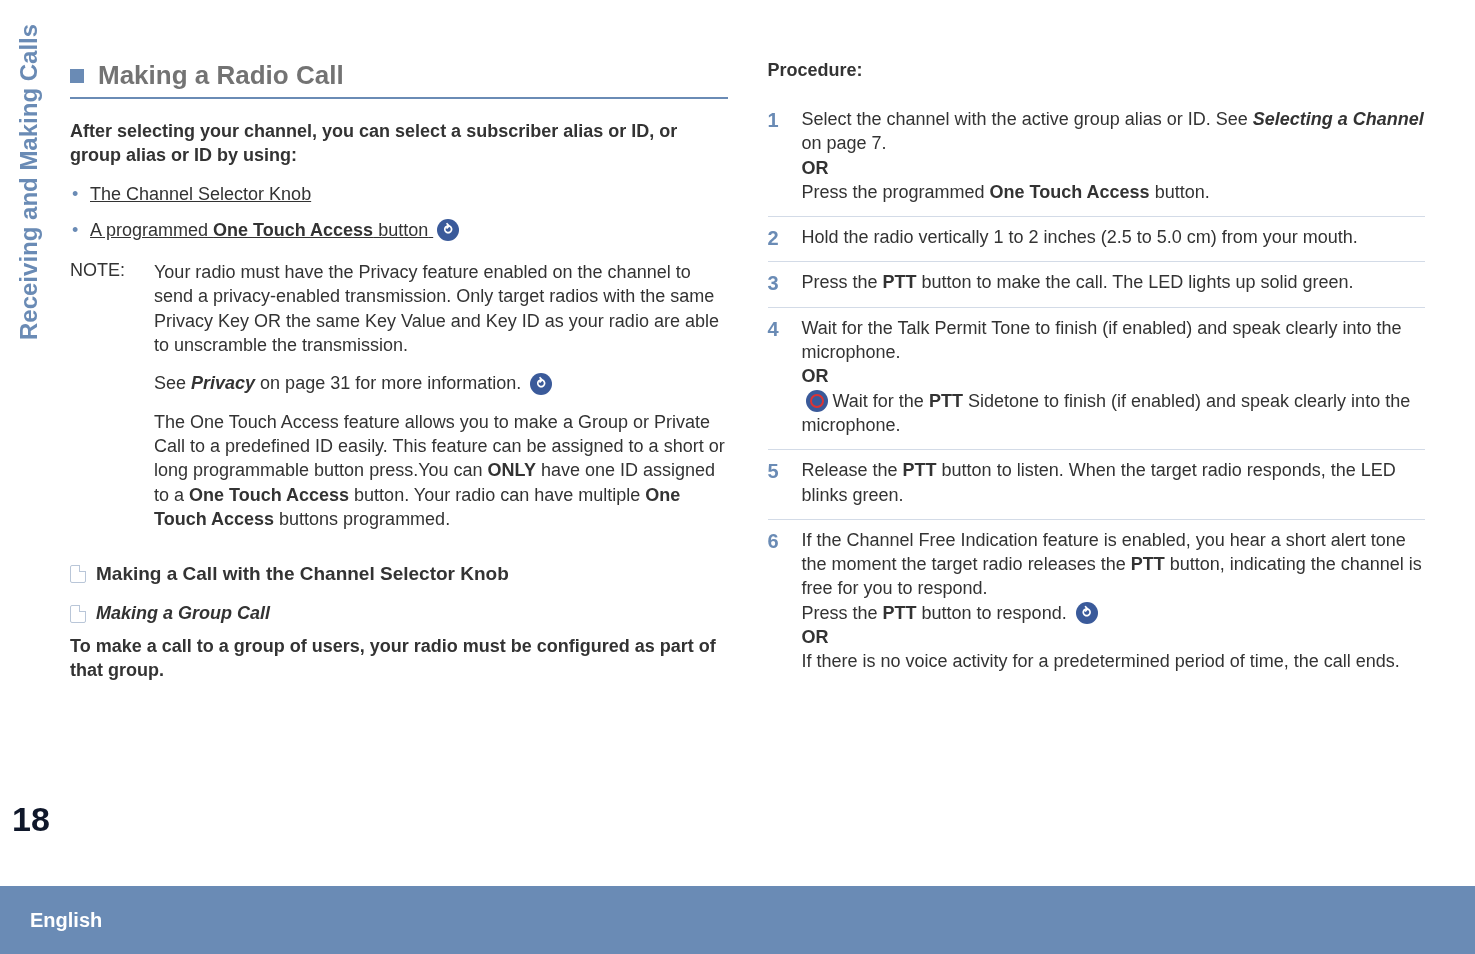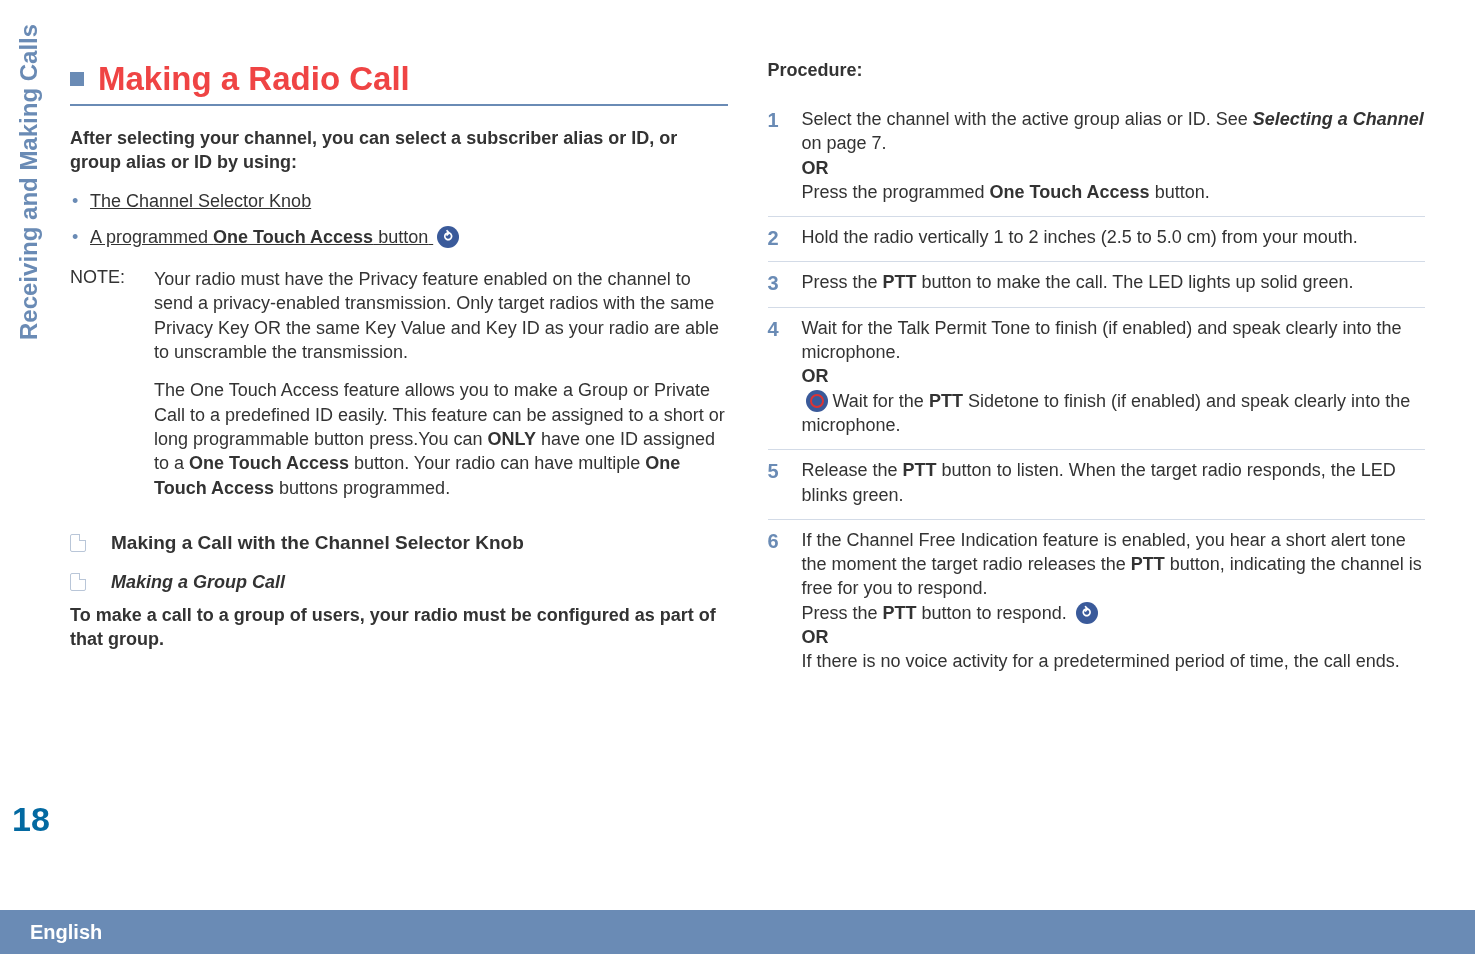--- a/index.html
+++ b/index.html
@@ -32,21 +32,21 @@
     font-weight: bold;
     color: #6a8bb5;
     white-space: nowrap;
   }
   .page-num {
     position: absolute;
     bottom: 115px;
     left: 12px;
     font-size: 34px;
     font-weight: bold;
-    color: #0369a1;
+    color: #0f172a;
   }
   .columns {
     flex: 1;
     display: flex;
     gap: 40px;
     padding-top: 20px;
   }
   .col {
     flex: 1;
     min-width: 0;
@@ -59,23 +59,23 @@
     margin-bottom: 20px;
   }
   .block-icon {
     width: 14px;
     height: 14px;
     background: #6a8bb5;
     margin-right: 14px;
     flex-shrink: 0;
   }
   .h1 {
-    font-size: 33px;
-    font-weight: bold;
-    color: #ef4444;
+    font-size: 26px;
+    font-weight: bold;
+    color: #737373;
   }
   .para { margin: 0 0 14px 0; line-height: 1.35; font-weight: bold; }
   .bullet-list { list-style: none; margin: 0 0 18px 0; text-decoration: underline; }
   .bullet-list li {
     position: relative;
     padding-left: 20px;
     margin: 12px 0;
     line-height: 1.35;
   }
   .bullet-list li::before {
@@ -104,21 +104,21 @@
     margin-left: 4px;
     position: relative;
     top: -1px;
   }
   .inline-icon.red { background: #3a5a9a; }
   .inline-icon.red::after{
     content:"";
     width:10px;height:10px;border:2px solid #d33;border-radius:50%;
     position:absolute;
   }
-  .sub-h-row { display:flex; align-items:center; margin: 18px 0 10px 0; gap: 15px; }
+  .sub-h-row { display:flex; align-items:center; margin: 18px 0 10px 0; }
   .page-icon {
     width: 16px; height: 18px;
     border: 1.5px solid #b9c6d8;
     border-radius: 2px;
     margin-right: 10px;
     position: relative;
     flex-shrink:0;
   }
   .page-icon::after{
     content:"";
@@ -148,21 +148,21 @@
     left: 0; top: 0;
     color: #6a8bb5;
     font-weight: bold;
     font-size: 20px;
   }
   .footer-lang {
     position: absolute;
     bottom: 0;
     left: 0;
     right: 0;
-    height: 44px;
+    height: 68px;
     background: #6a8bb5;
     color: #fff;
     font-weight: bold;
     font-size: 20px;
     padding-left: 30px;
     display: flex;
     align-items: center;
   }
   b { font-weight: bold; }
   i { font-style: italic; }
@@ -192,20 +192,24 @@
           <span>A programmed </span><b>One Touch Access</b><span> button</span>
           <span class="inline-icon">⥁</span>
         </li>
       </ul>
 
       <div class="note-block">
         <div class="note-label">NOTE:</div>
         <div class="note-body">
           <p>Your radio must have the Privacy feature enabled on the channel to send a privacy-enabled transmission. Only target radios with the same Privacy Key OR the same Key Value and Key ID as your radio are able to unscramble the transmission.</p>
           <p>
+            <span>See </span><b><i>Privacy</i></b><span> on page 31 for more information.</span>
+            <span class="inline-icon">⥁</span>
+          </p>
+          <p>
             <span>The One Touch Access feature allows you to make a Group or Private Call to a predefined ID easily. This feature can be assigned to a short or long programmable button press.You can </span><b>ONLY</b><span> have one ID assigned to a </span><b>One Touch Access</b><span> button. Your radio can have multiple </span><b>One Touch Access</b><span> buttons programmed.</span>
           </p>
         </div>
       </div>
 
       <div class="sub-h-row">
         <span class="page-icon"></span>
         <span class="h2">Making a Call with the Channel Selector Knob</span>
       </div>
       <div class="sub-h-row">

